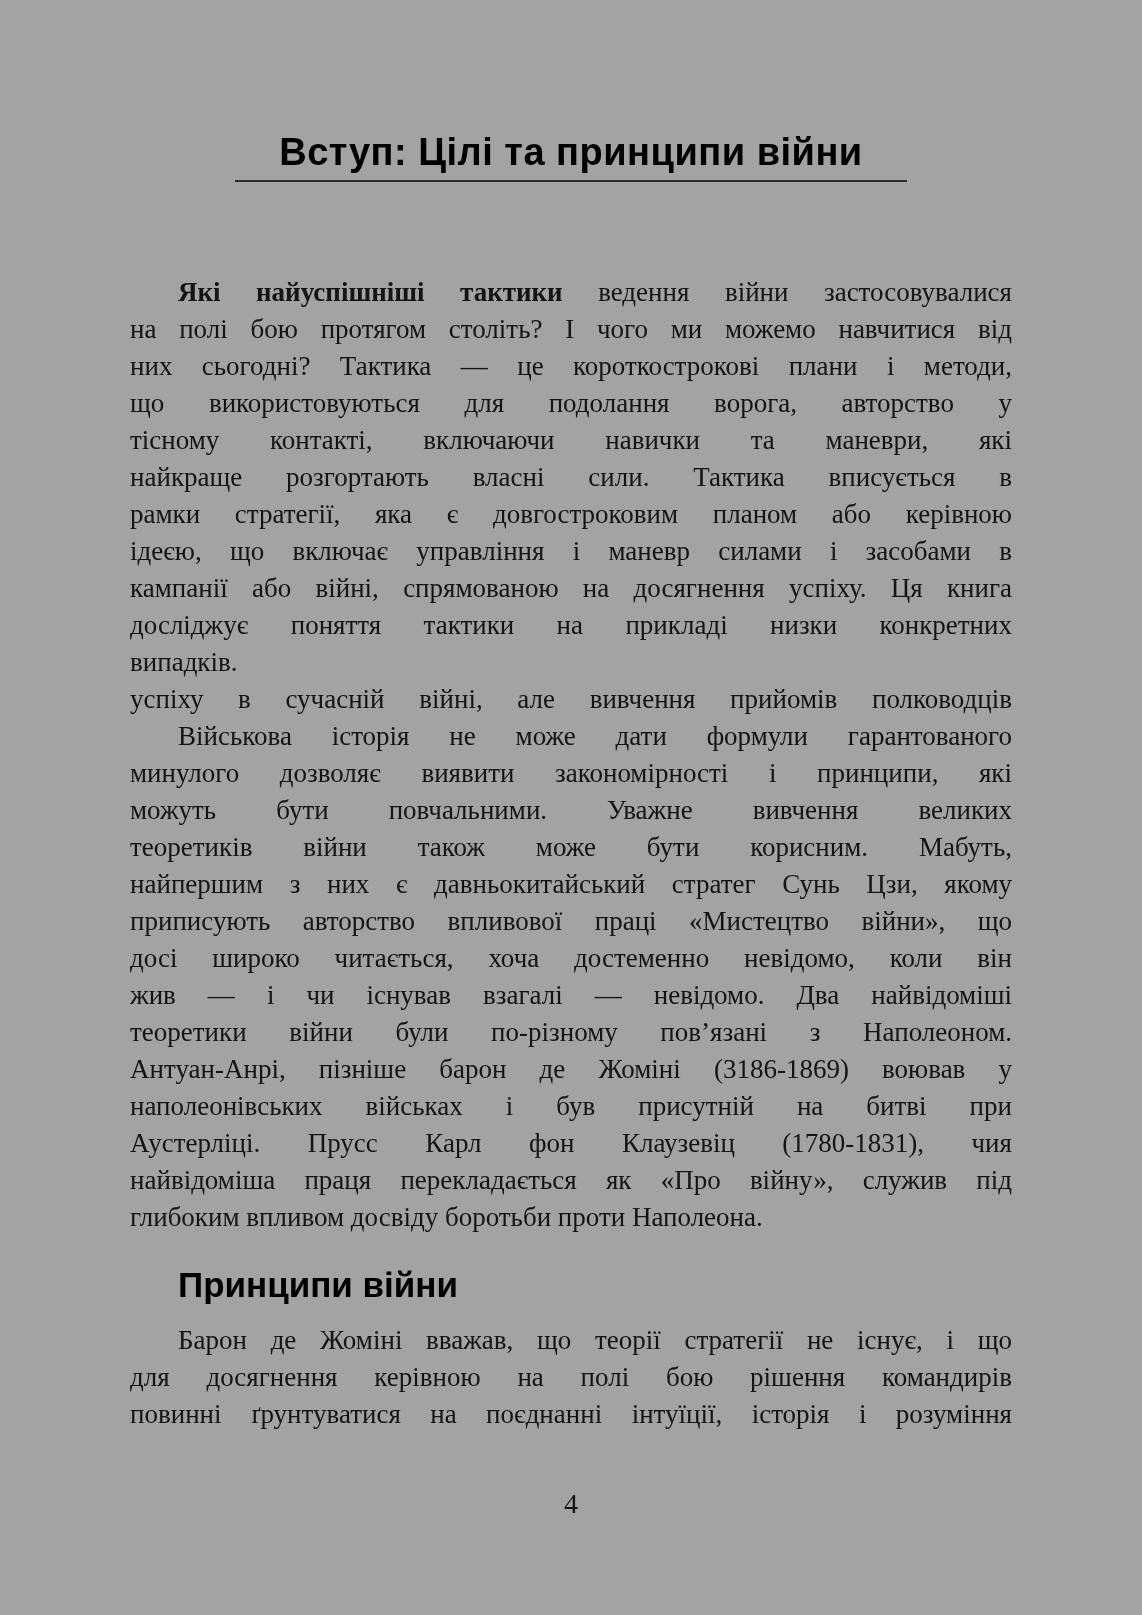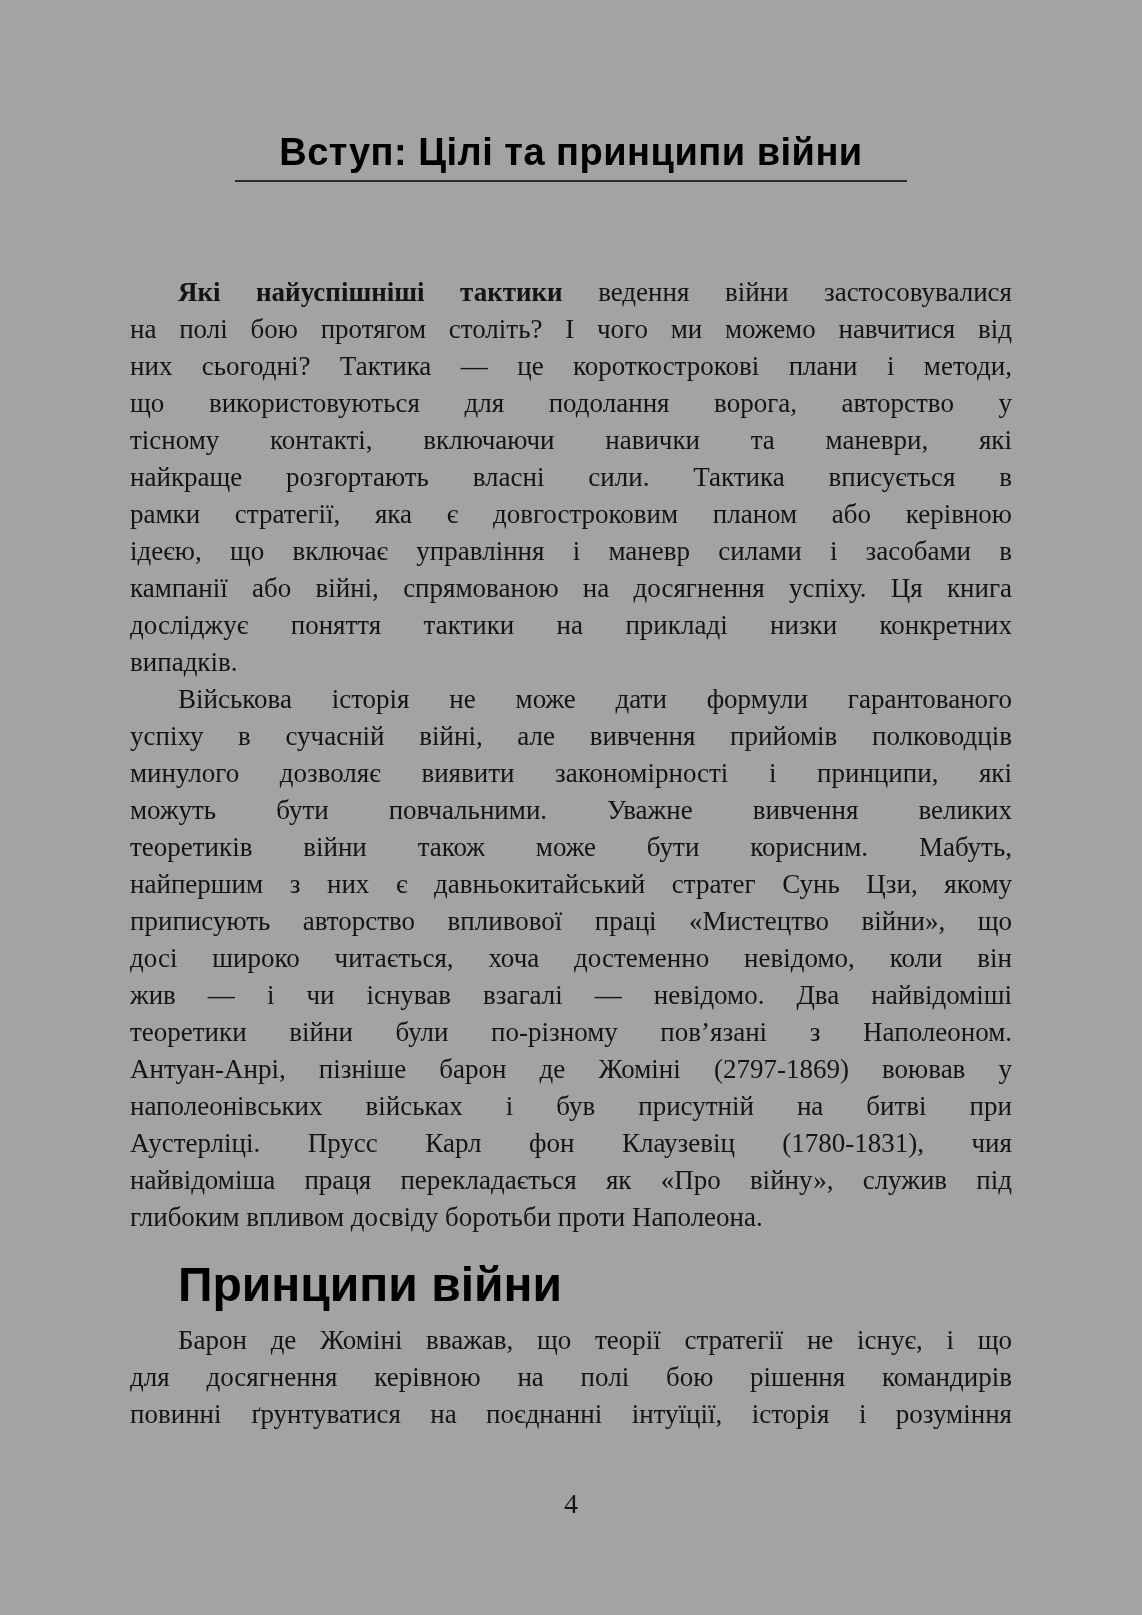--- a/index.html
+++ b/index.html
@@ -38,21 +38,21 @@
     text-align-last:justify;
     height:37px;
     overflow:hidden;
   }
   .line.first { text-indent:48px; }
   .line.last { text-align-last:left; }
   .line b { font-weight:bold; }
   .section-heading {
     font-family:"Liberation Sans", sans-serif;
     font-weight:bold;
-    font-size:48px;
+    font-size:35px;
     line-height:42px;
     color:#000000;
     margin:28px 0 16px 48px;
   }
   .page-number {
     position:absolute;
     top:1488px; left:0;
     width:100%;
     text-align:center;
     font-size:28px;
@@ -77,31 +77,31 @@
           <div class="line">тісному контакті, включаючи навички та маневри, які</div>
           <div class="line">найкраще розгортають власні сили. Тактика вписується в</div>
           <div class="line">рамки стратегії, яка є довгостроковим планом або керівною</div>
           <div class="line">ідеєю, що включає управління і маневр силами і засобами в</div>
           <div class="line">кампанії або війні, спрямованою на досягнення успіху. Ця книга</div>
           <div class="line">досліджує поняття тактики на прикладі низки конкретних</div>
           <div class="line last">випадків.</div>
         </div>
 
       <div class="paragraph">
+          <div class="line">успіху в сучасній війні, але вивчення прийомів полководців</div>
           <div class="line first">Військова історія не може дати формули гарантованого</div>
-          <div class="line">успіху в сучасній війні, але вивчення прийомів полководців</div>
           <div class="line">минулого дозволяє виявити закономірності і принципи, які</div>
           <div class="line">можуть бути повчальними. Уважне вивчення великих</div>
           <div class="line">теоретиків війни також може бути корисним. Мабуть,</div>
           <div class="line">найпершим з них є давньокитайський стратег Сунь Цзи, якому</div>
           <div class="line">приписують авторство впливової праці «Мистецтво війни», що</div>
           <div class="line">досі широко читається, хоча достеменно невідомо, коли він</div>
           <div class="line">жив — і чи існував взагалі — невідомо. Два найвідоміші</div>
           <div class="line">теоретики війни були по-різному пов’язані з Наполеоном.</div>
-          <div class="line">Антуан-Анрі, пізніше барон де Жоміні (2797-1869) воював у</div>
+          <div class="line">Антуан-Анрі, пізніше барон де Жоміні (3186-1869) воював у</div>
           <div class="line">наполеонівських військах і був присутній на битві при</div>
           <div class="line">Аустерліці. Прусс Карл фон Клаузевіц (1780-1831), чия</div>
           <div class="line">найвідоміша праця перекладається як «Про війну», служив під</div>
           <div class="line last">глибоким впливом досвіду боротьби проти Наполеона.</div>
         </div>
 
       <div class="section-heading">Принципи війни</div>
 
       <div class="paragraph">
           <div class="line first">Барон де Жоміні вважав, що теорії стратегії не існує, і що</div>

